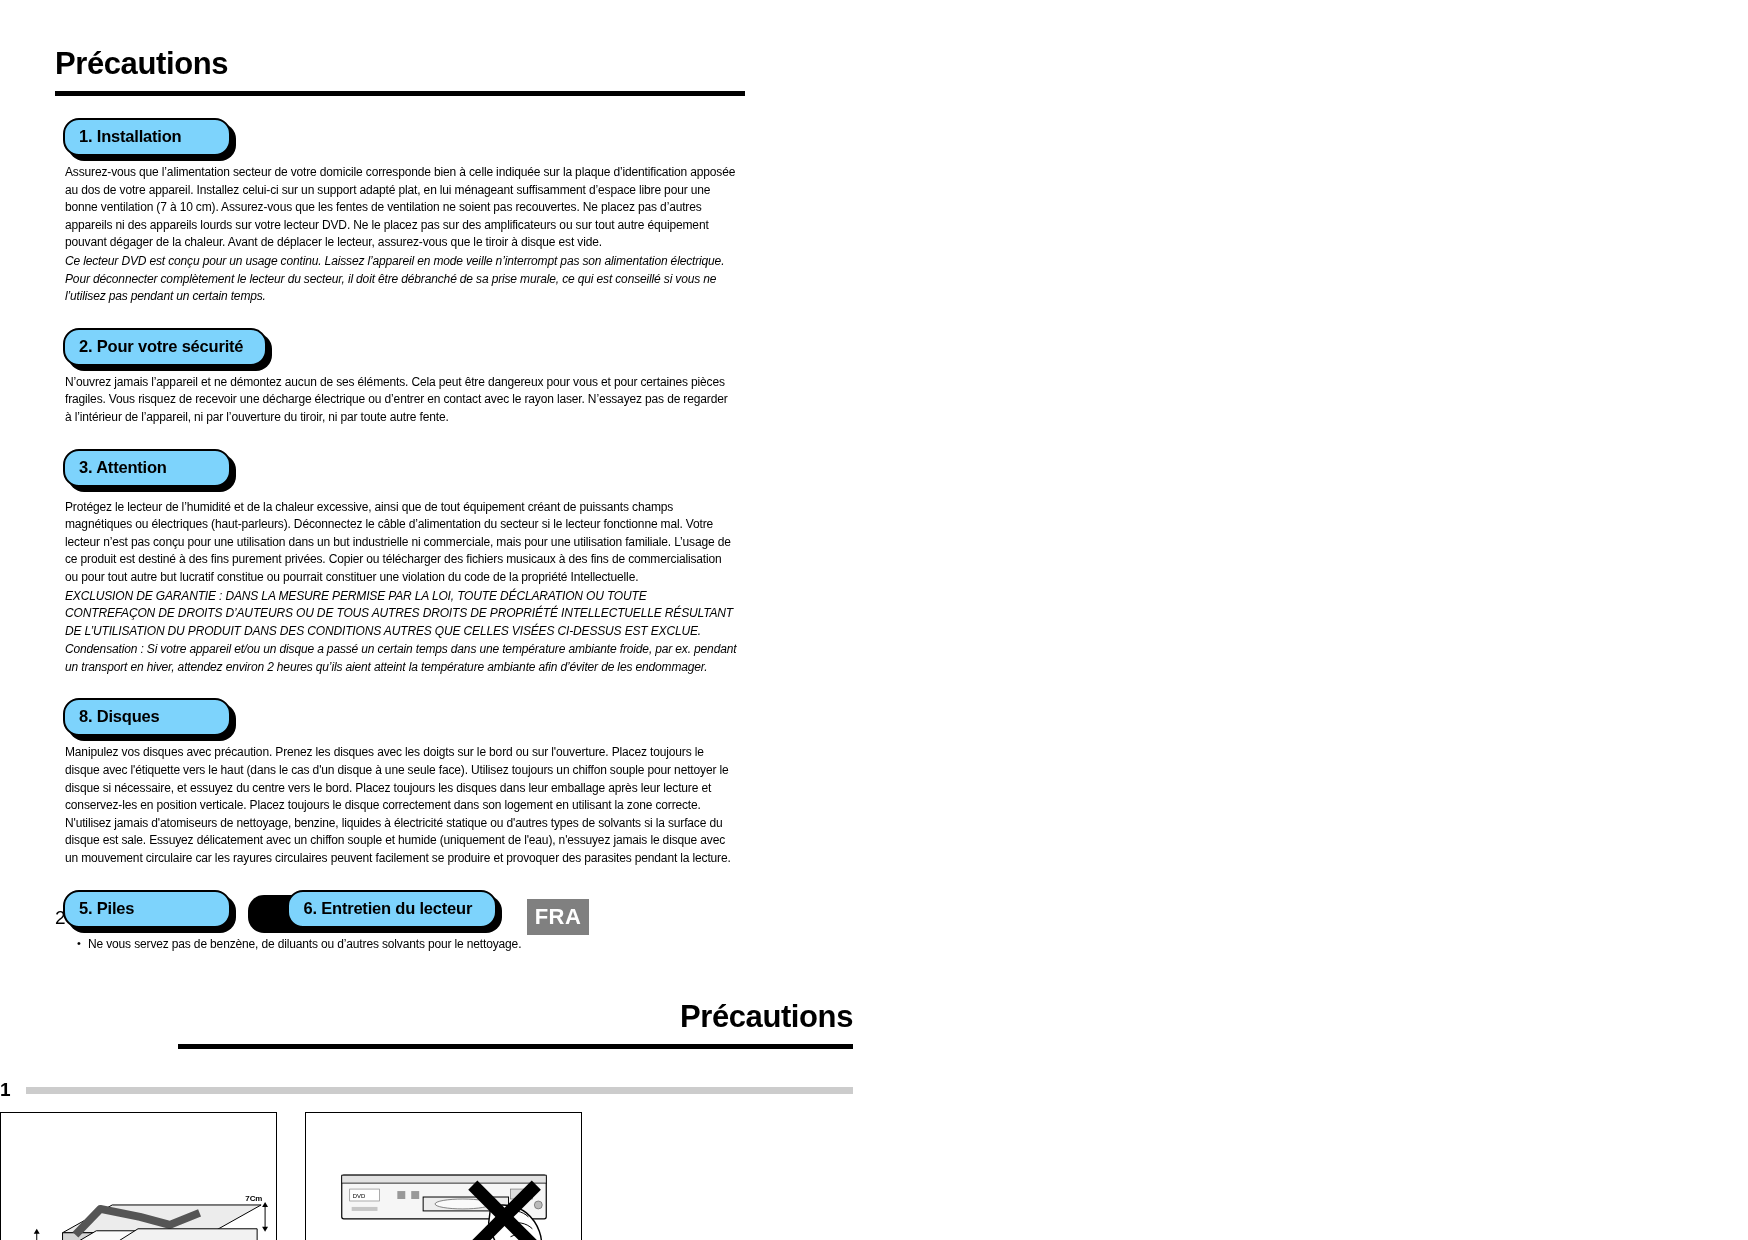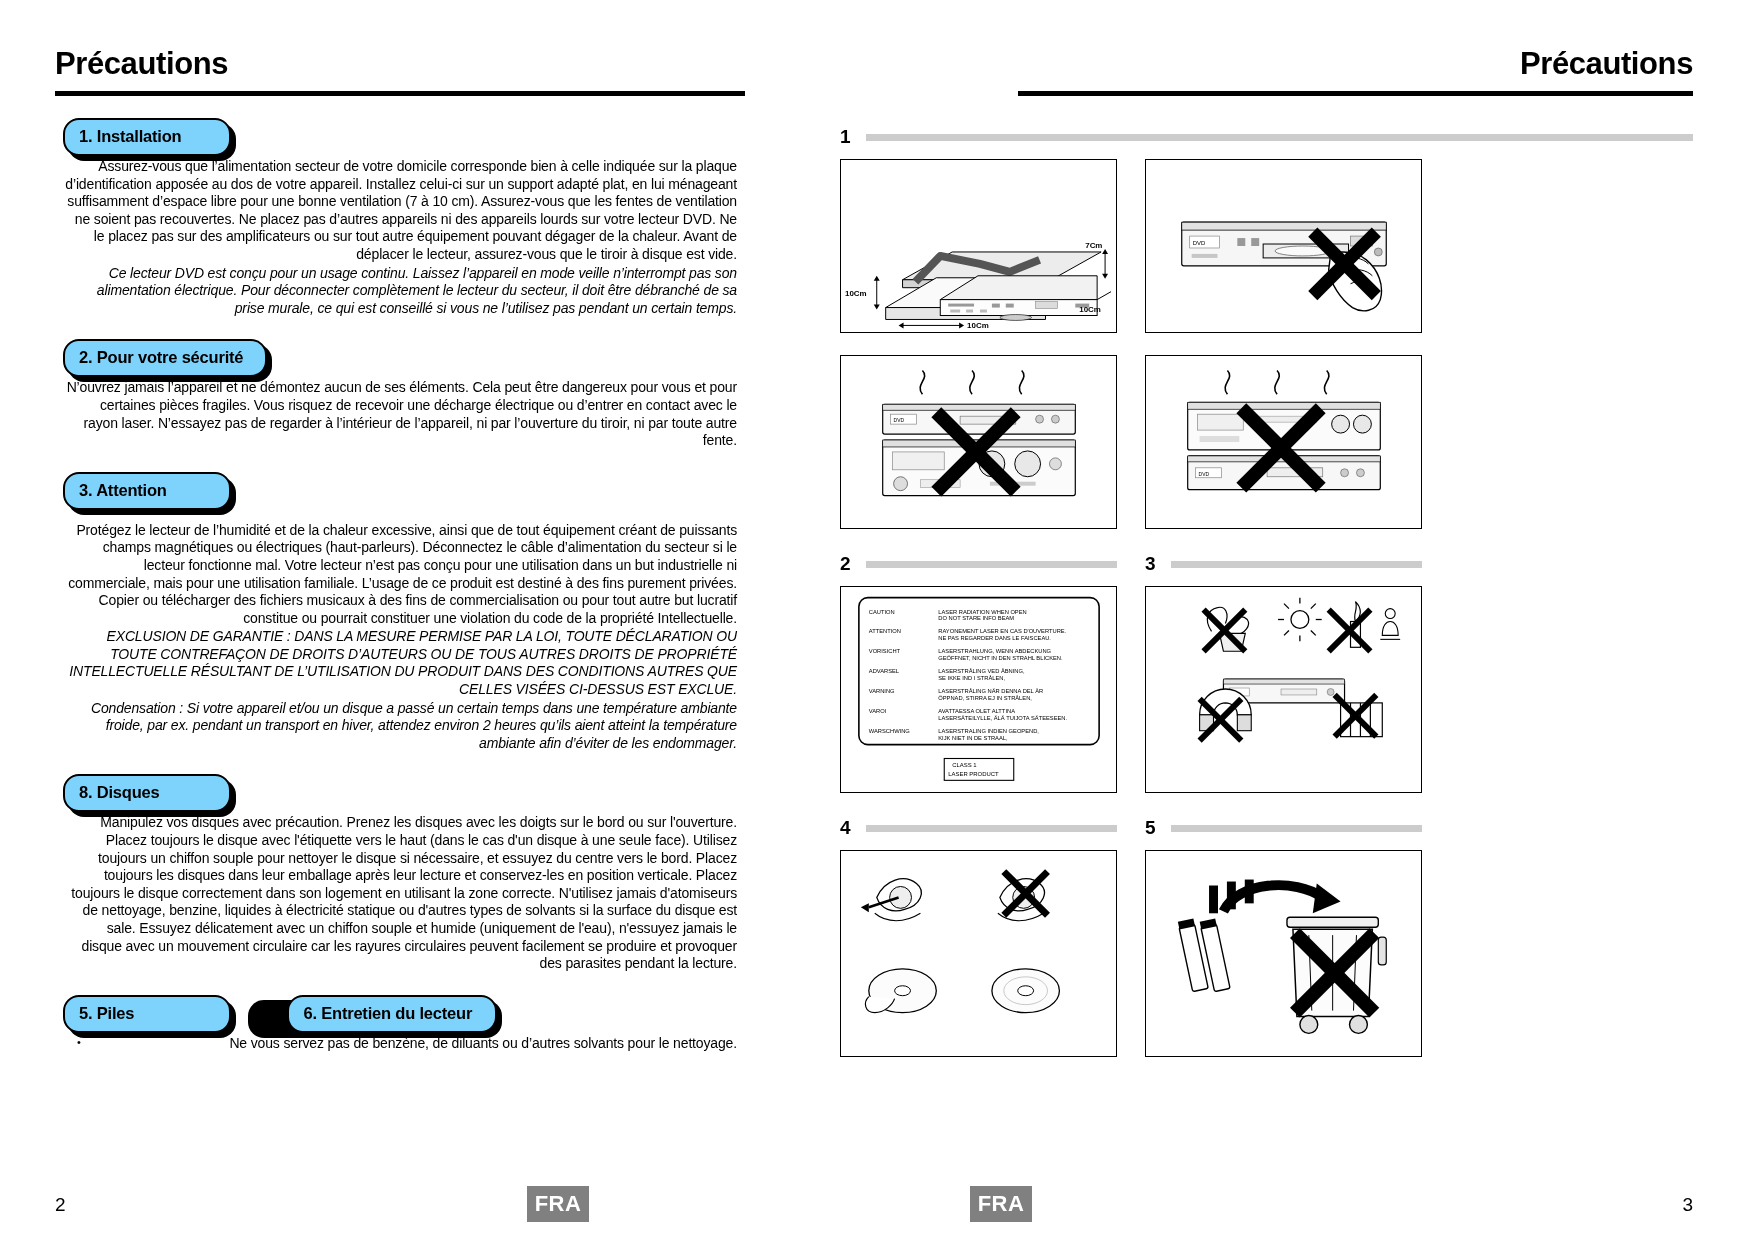--- a/index.html
+++ b/index.html
@@ -13,20 +13,21 @@
     height: 1240px;
     font-family: "Liberation Sans", sans-serif;
     color: #000;
     position: relative;
     overflow: hidden;
   }
   .spread {
     display: flex;
     width: 1748px;
     height: 1136px;
+    flex-direction: column;
   }
   .page {
     position: relative;
     height: 1240px;
     box-sizing: border-box;
   }
   .page-left  { width: 840px; padding: 0 0 0 55px; }
   .page-right { width: 908px; padding: 0 55px 0 0; }
 
   
@@ -72,26 +73,26 @@
     font-size: 16.5px;
     font-weight: bold;
     letter-spacing: -0.2px;
     min-width: 168px;
     box-sizing: border-box;
   }
   .pill.wide { min-width: 210px; margin-left: 44px; }
 
   
   .body-text {
-    font-size: 14px;
+    font-size: 12px;
     line-height: 17.6px;
     letter-spacing: -0.15px;
-    margin: 2px 0 0 10px;
+    margin: 8px 0 0 10px;
     width: 672px;
-    text-align: right;
+    text-align: left;
   }
   .body-text p { margin: 0; }
   .body-text p + p { margin-top: 1px; font-style: italic; }
   .body-text.tight { margin-top: 12px; }
   .bullet-list { margin: 0 0 0 12px; padding: 0; list-style: none; }
   .bullet-list li { position: relative; padding-left: 11px; }
   .bullet-list li:before {
     content: "\2022";
     position: absolute;
     left: 0; top: -1px;

